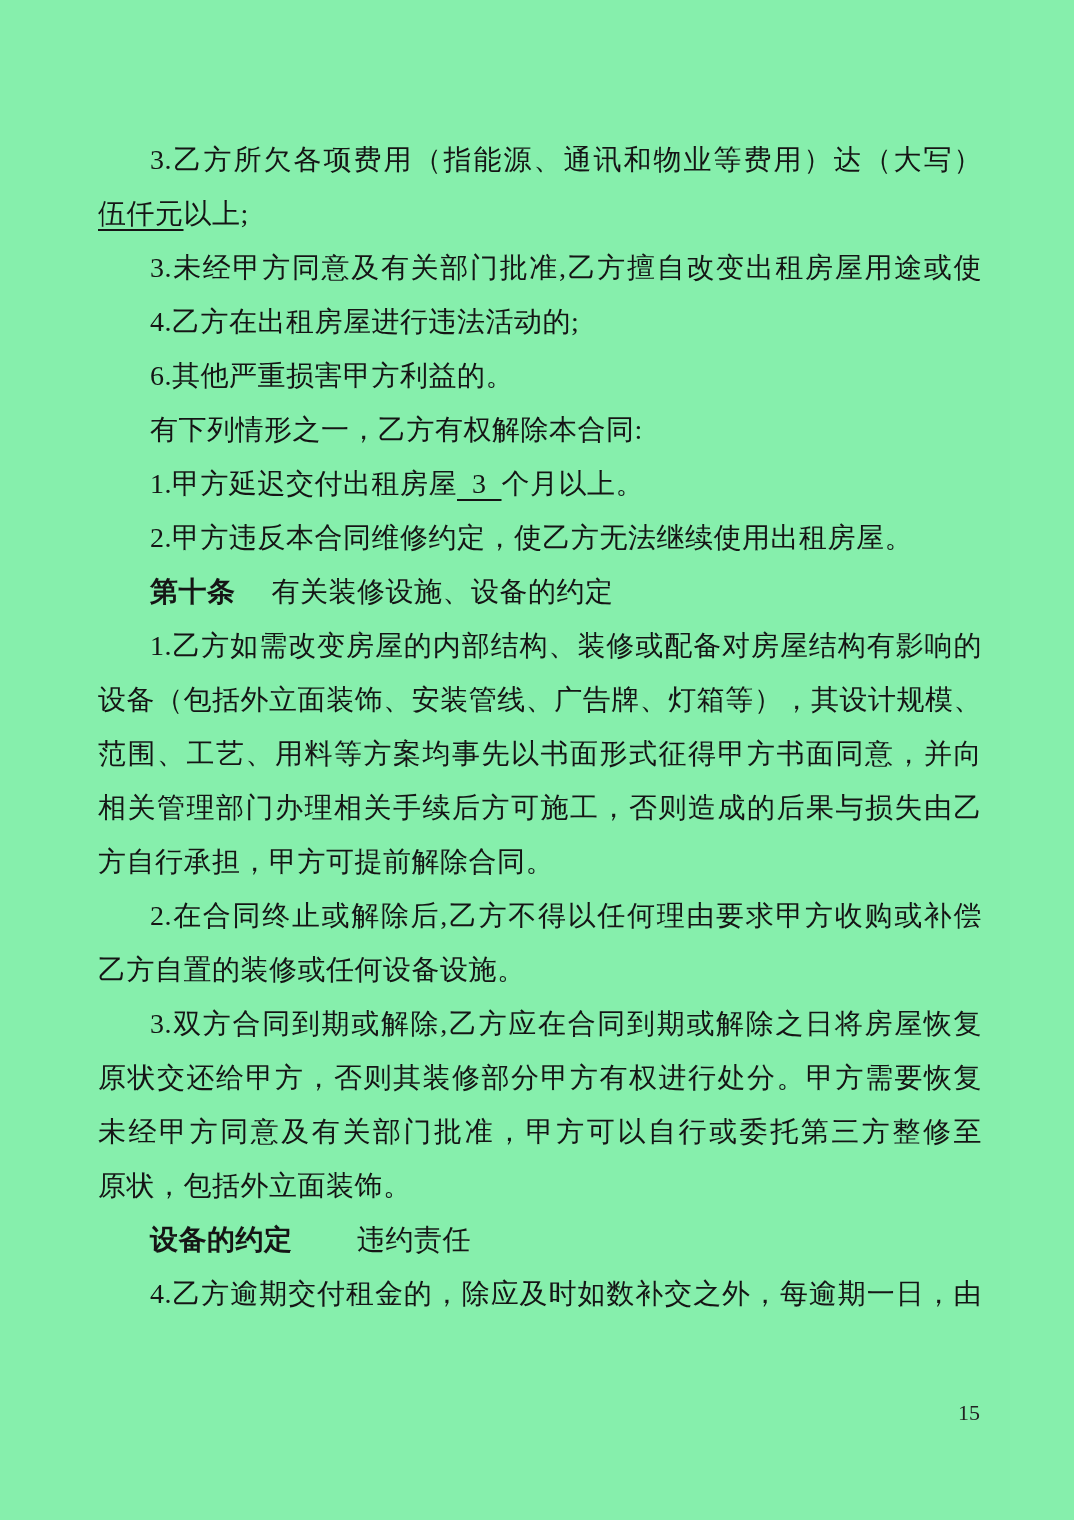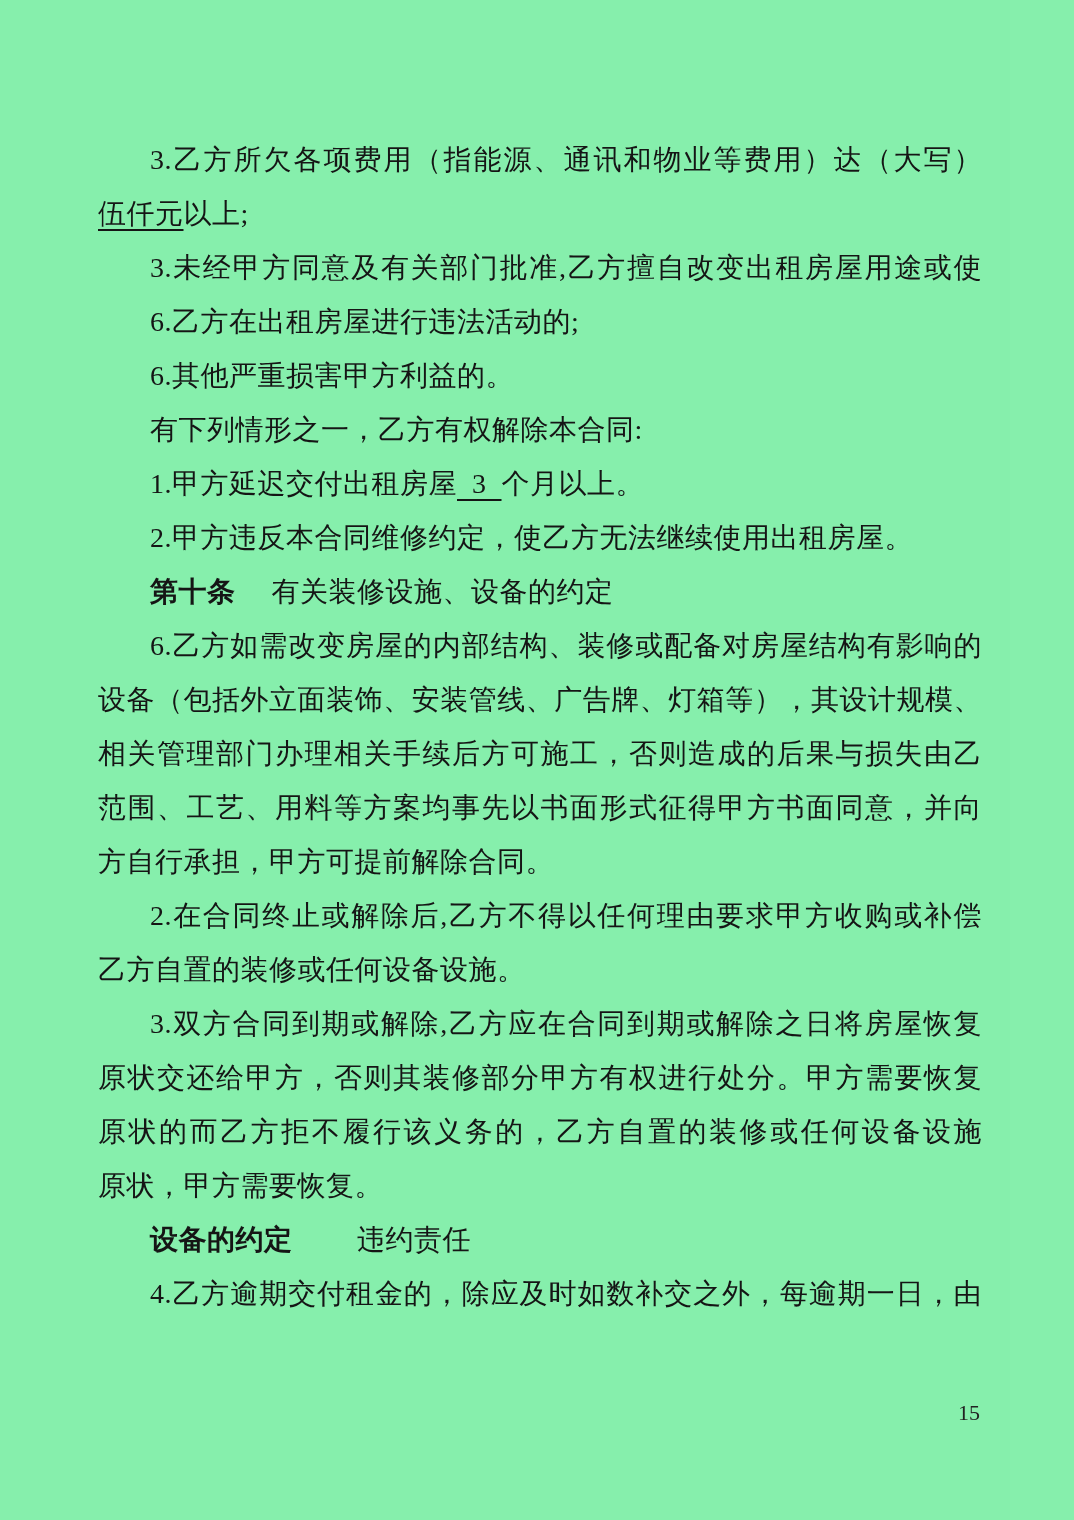--- a/index.html
+++ b/index.html
@@ -54,34 +54,34 @@
   }
 </style>
 </head>
 <body>
 
 <div class="page">
   <div class="doc">
       <div class="line indent fill"><span>3.乙方所欠各项费用（指能源、通讯和物业等费用）达（大写）</span></div>
       <div class="line"><span class="s-u">伍仟元</span><span>以上;</span></div>
       <div class="line indent fill"><span>3.未经甲方同意及有关部门批准,乙方擅自改变出租房屋用途或使</span></div>
-      <div class="line indent"><span>6.乙方在出租房屋进行违法活动的;</span></div>
+      <div class="line indent"><span>4.乙方在出租房屋进行违法活动的;</span></div>
       <div class="line indent"><span>6.其他严重损害甲方利益的。</span></div>
       <div class="line indent"><span>有下列情形之一，乙方有权解除本合同:</span></div>
       <div class="line indent"><span>1.甲方延迟交付出租房屋</span><span class="s-u">&nbsp;&nbsp;3&nbsp;&nbsp;</span><span>个月以上。</span></div>
       <div class="line indent"><span>2.甲方违反本合同维修约定，使乙方无法继续使用出租房屋。</span></div>
       <div class="line indent"><span class="s-b">第十条</span><span>　 有关装修设施、设备的约定</span></div>
-      <div class="line indent fill"><span>6.乙方如需改变房屋的内部结构、装修或配备对房屋结构有影响的</span></div>
+      <div class="line indent fill"><span>1.乙方如需改变房屋的内部结构、装修或配备对房屋结构有影响的</span></div>
       <div class="line fill"><span>设备（包括外立面装饰、安装管线、广告牌、灯箱等），其设计规模、</span></div>
+      <div class="line fill"><span>范围、工艺、用料等方案均事先以书面形式征得甲方书面同意，并向</span></div>
       <div class="line fill"><span>相关管理部门办理相关手续后方可施工，否则造成的后果与损失由乙</span></div>
-      <div class="line fill"><span>范围、工艺、用料等方案均事先以书面形式征得甲方书面同意，并向</span></div>
       <div class="line"><span>方自行承担，甲方可提前解除合同。</span></div>
       <div class="line indent fill"><span>2.在合同终止或解除后,乙方不得以任何理由要求甲方收购或补偿</span></div>
       <div class="line"><span>乙方自置的装修或任何设备设施。</span></div>
       <div class="line indent fill"><span>3.双方合同到期或解除,乙方应在合同到期或解除之日将房屋恢复</span></div>
       <div class="line fill"><span>原状交还给甲方，否则其装修部分甲方有权进行处分。甲方需要恢复</span></div>
-      <div class="line fill"><span>原状的而乙方拒不履行该义务的，乙方自置的装修或任何设备设施</span></div>
-      <div class="line"><span>原状，甲方需要恢复。</span></div>
+      <div class="line fill"><span>未经甲方同意及有关部门批准，甲方可以自行或委托第三方整修至</span></div>
+      <div class="line"><span>原状，包括外立面装饰。</span></div>
       <div class="line indent"><span class="s-b">设备的约定</span><span>　　 违约责任</span></div>
       <div class="line indent fill"><span>4.乙方逾期交付租金的，除应及时如数补交之外，每逾期一日，由</span></div>
     </div>
   <div class="page-number">15</div>
 </div>
 
 </body></html>

